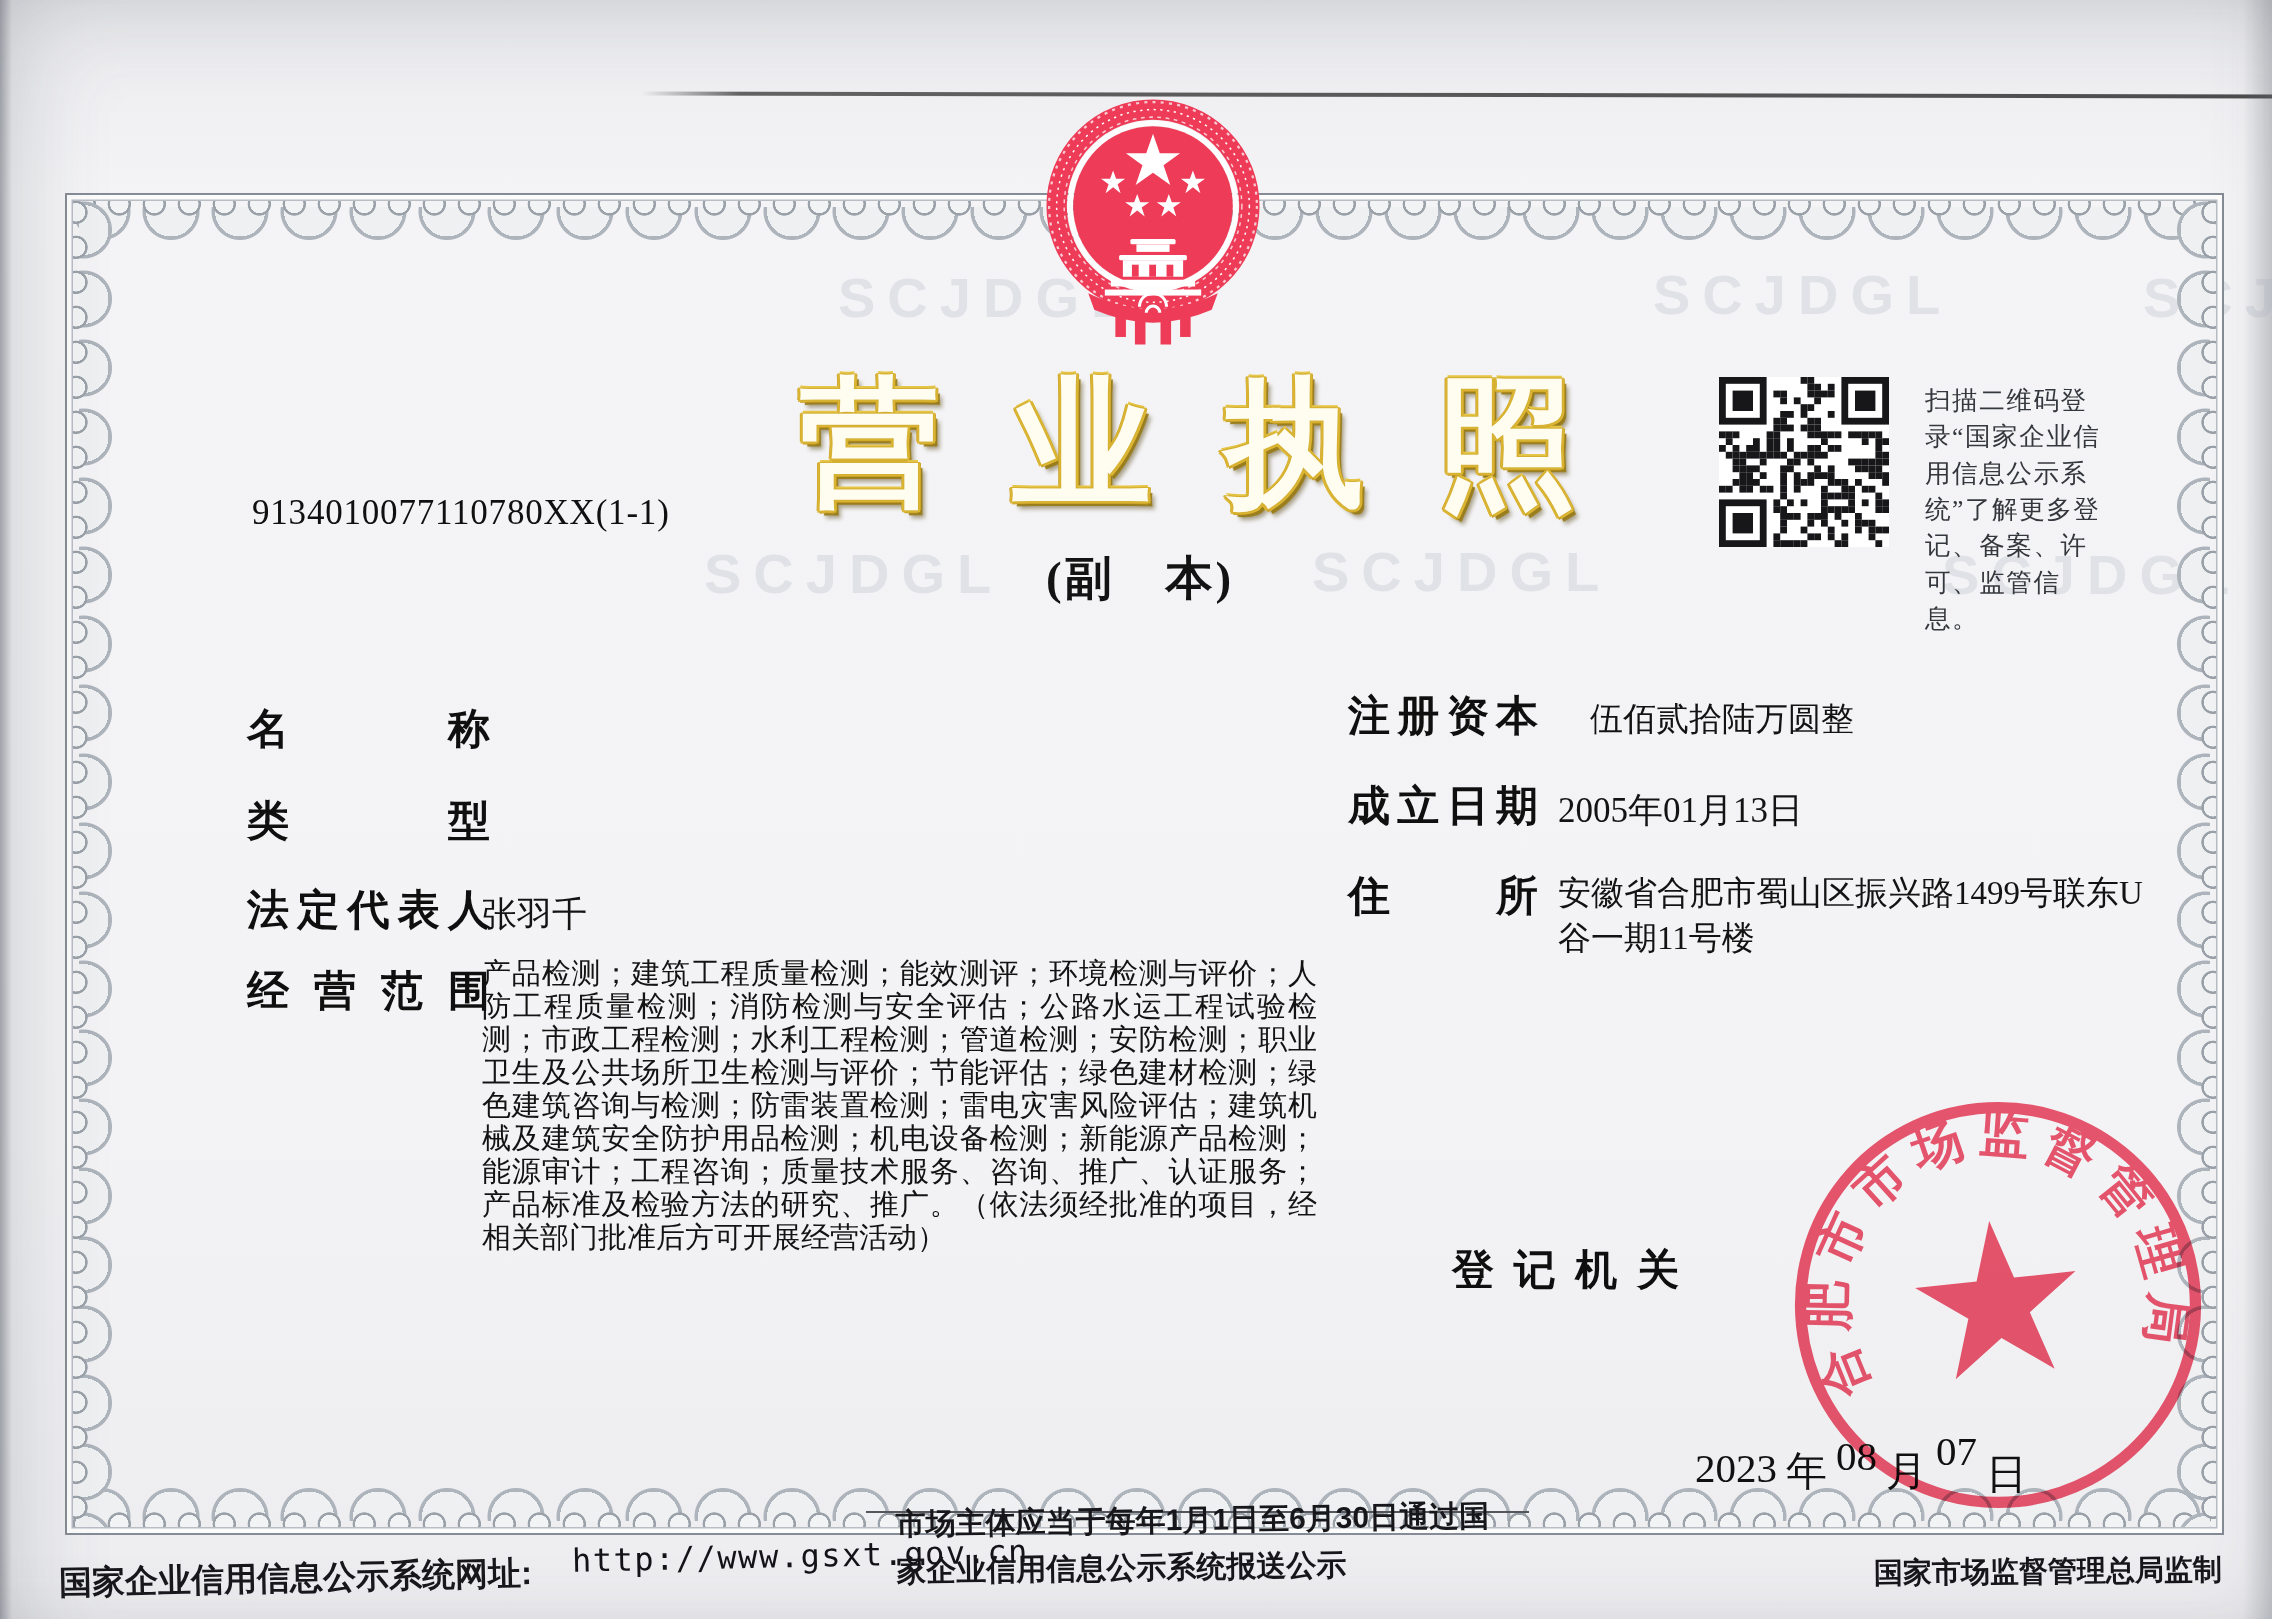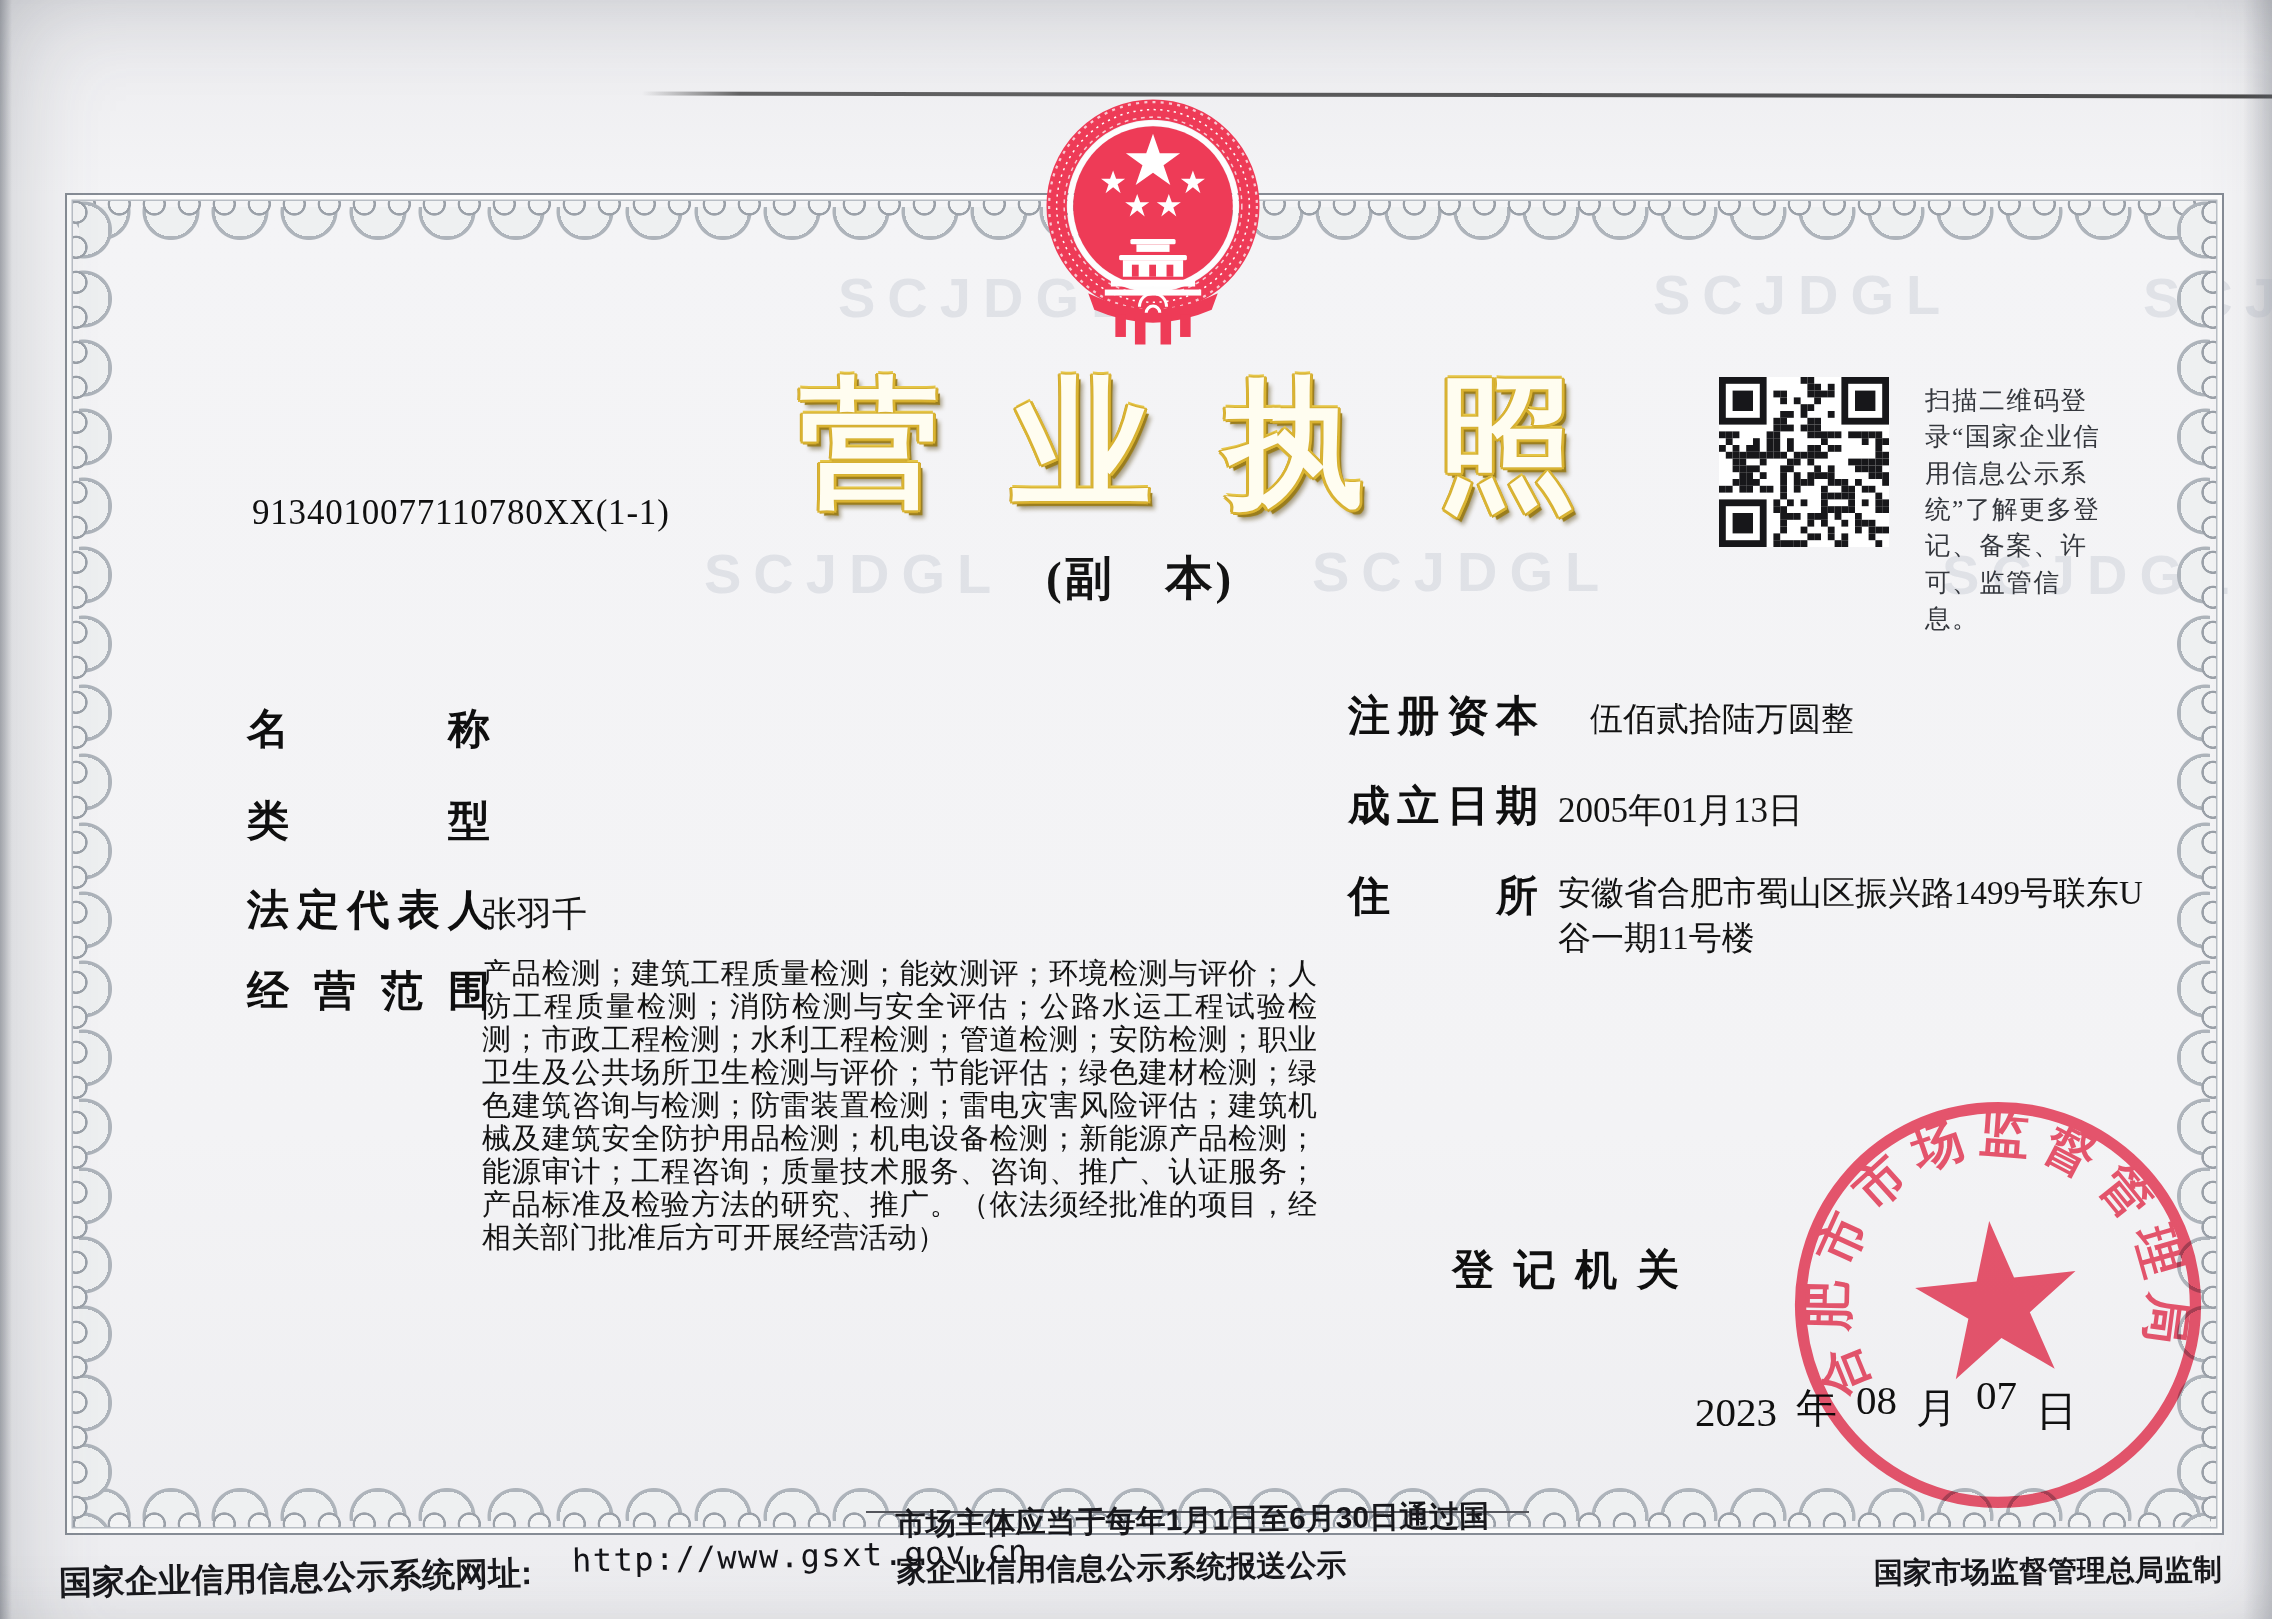--- a/index.html
+++ b/index.html
@@ -81,22 +81,22 @@
   .lbl-estab{left:1348px;top:785px;width:190px;}
   .val-estab{left:1558px;top:789px;}
   .lbl-addr{left:1348px;top:875px;width:190px;}
   .val-addr{left:1558px;top:871px;width:609px;font-size:33px;line-height:45px;}
 
   .lbl-authority{left:1452px;top:1249px;width:227px;}
 
   
   .stamp{position:absolute;left:1787px;top:1094px;width:422px;height:422px;z-index:6;
     transform:rotate(-6deg);mix-blend-mode:multiply;opacity:.92;}
-  .reg-date{position:absolute;left:1695px;top:1381px;z-index:5;display:inline-flex;gap:19px;
-    font-size:41px;color:#101010;align-items:flex-end;}
+  .reg-date{position:absolute;left:1695px;top:1444px;z-index:5;display:inline-flex;gap:9px;
+    font-size:41px;color:#101010;}
   .reg-date .up1{transform:translateY(-12px);}
   .reg-date .up2{transform:translateY(-16.6px);}
   .reg-date .dn{transform:translateY(3px);}
 
   
   .footer-left{position:absolute;left:59px;top:1556px;z-index:5;transform:rotate(-1.2deg);
     font-family:"Liberation Sans",sans-serif;font-weight:700;font-size:33px;color:#18181c;}
   .footer-url{position:absolute;left:572px;top:1537px;z-index:5;transform:rotate(-1.2deg);
     font-family:"DejaVu Sans Mono",monospace;font-size:32px;letter-spacing:1.5px;color:#141418;}
   .footer-center{position:absolute;left:896px;top:1497px;z-index:5;transform:rotate(-0.8deg);

